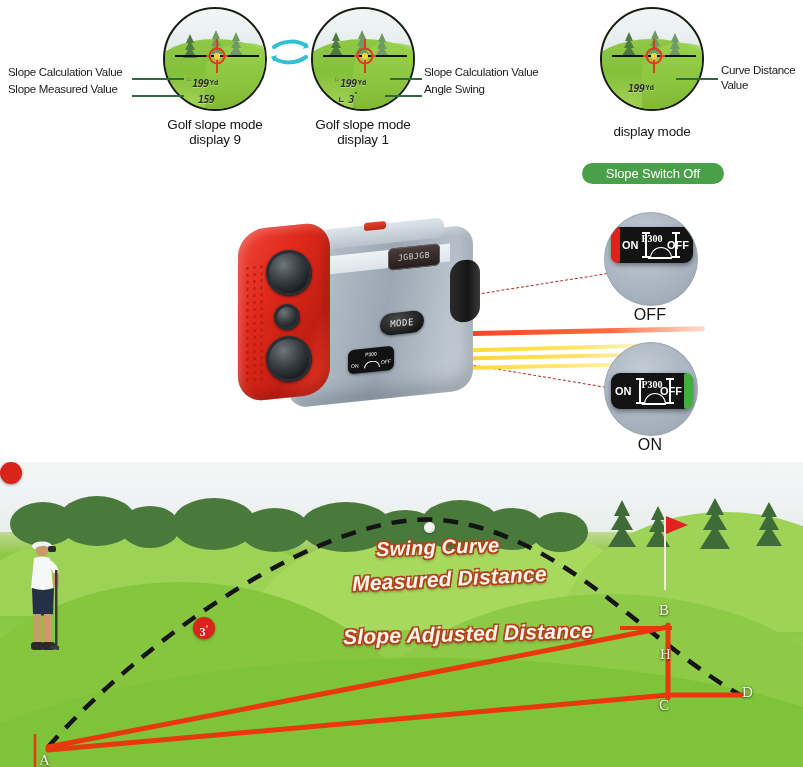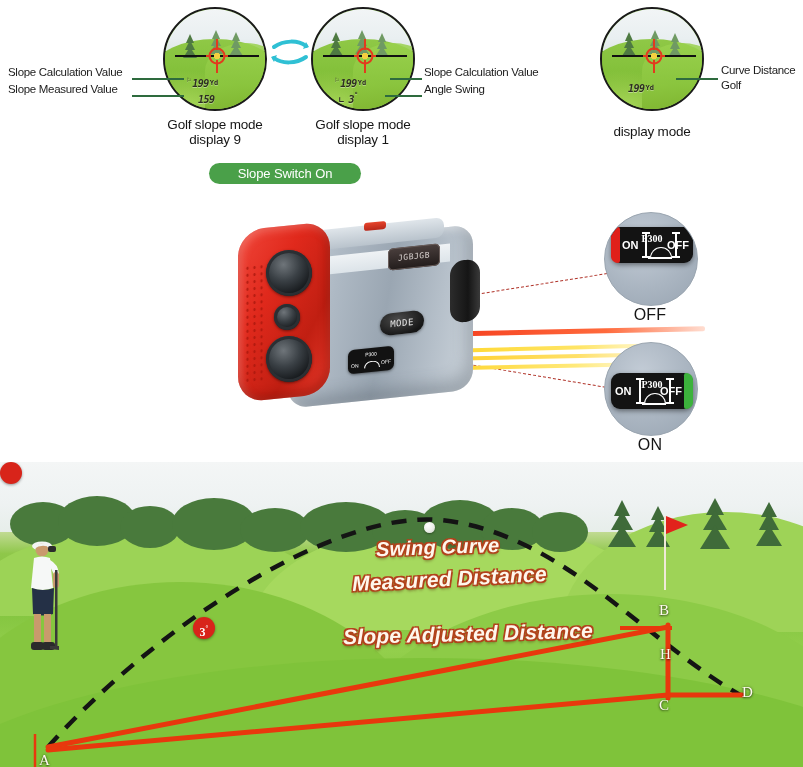--- a/index.html
+++ b/index.html
@@ -358,34 +358,34 @@
   <div class="callout" style="left:8px;top:83px;">Slope Measured Value</div>
 
   <div class="leader" style="left:390px;top:78px;width:32px;"></div>
   <div class="leader" style="left:385px;top:95px;width:37px;"></div>
   <div class="callout" style="left:424px;top:66px;">Slope Calculation Value</div>
   <div class="callout" style="left:424px;top:83px;">Angle Swing</div>
 
   <div class="leader" style="left:676px;top:78px;width:42px;"></div>
   <div class="callout" style="left:721px;top:63px;line-height:15px;">
     <span>Curve Distance</span><br>
-    <span>Golf</span>
+    <span>Value</span>
   </div>
 
   <div class="caption" style="left:150px;top:117px;width:130px;">
     <span>Golf slope mode</span><br>
     <span>display 9</span>
   </div>
   <div class="caption" style="left:298px;top:117px;width:130px;">
     <span>Golf slope mode</span><br>
     <span>display 1</span>
   </div>
   <div class="caption" style="left:587px;top:124px;width:130px;">display mode</div>
 
-  <div class="pill" style="left:209px;top:163px;width:152px;">Slope Switch On</div>
+  <div class="pill" style="left:582px;top:163px;width:142px;">Slope Switch Off</div>
 </div>
 
 <div id="mid-section">
 
   <div class="dash-line" style="left:374px;top:110px;width:236px;transform:rotate(-9deg);"></div>
   <div class="dash-line" style="left:374px;top:148px;width:245px;transform:rotate(9.5deg);"></div>
 
   <div class="beam" style="left:375px;top:133px;width:330px;height:5px;
               background:linear-gradient(90deg,#f02b12,#ff6a3c 70%,rgba(255,120,70,.25));transform:rotate(-1.2deg);"></div>
   <div class="beam" style="left:404px;top:150px;width:250px;height:4px;

